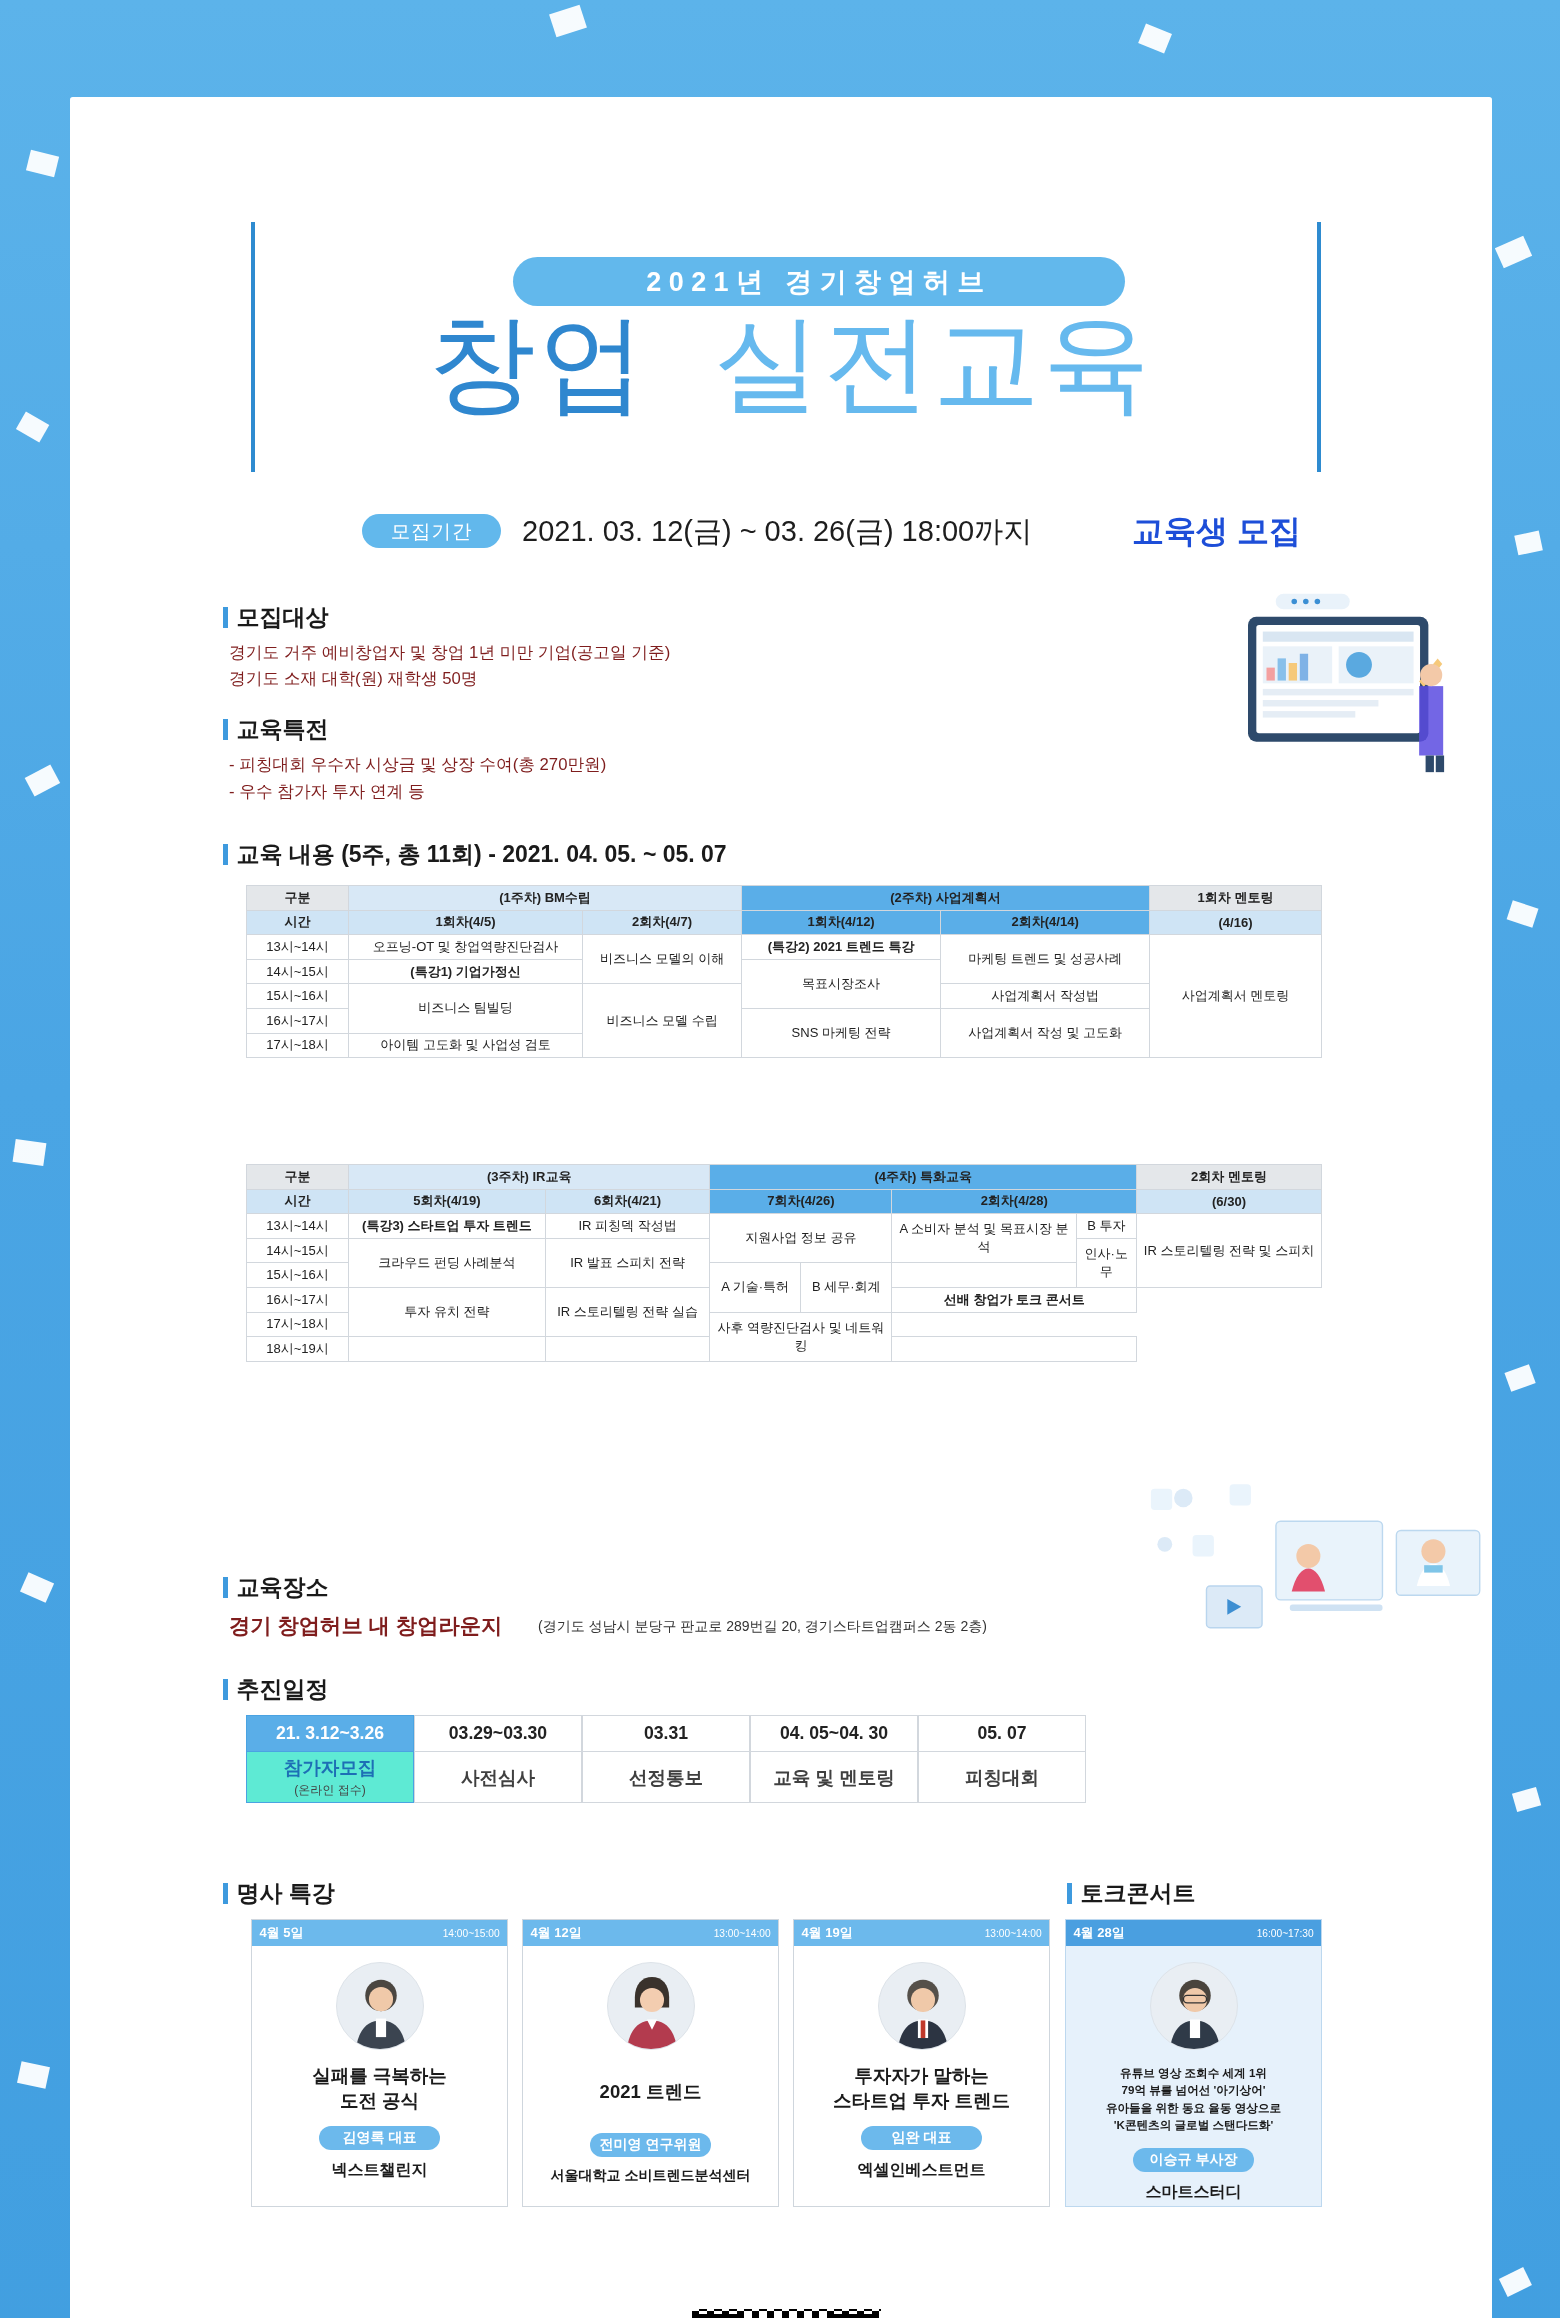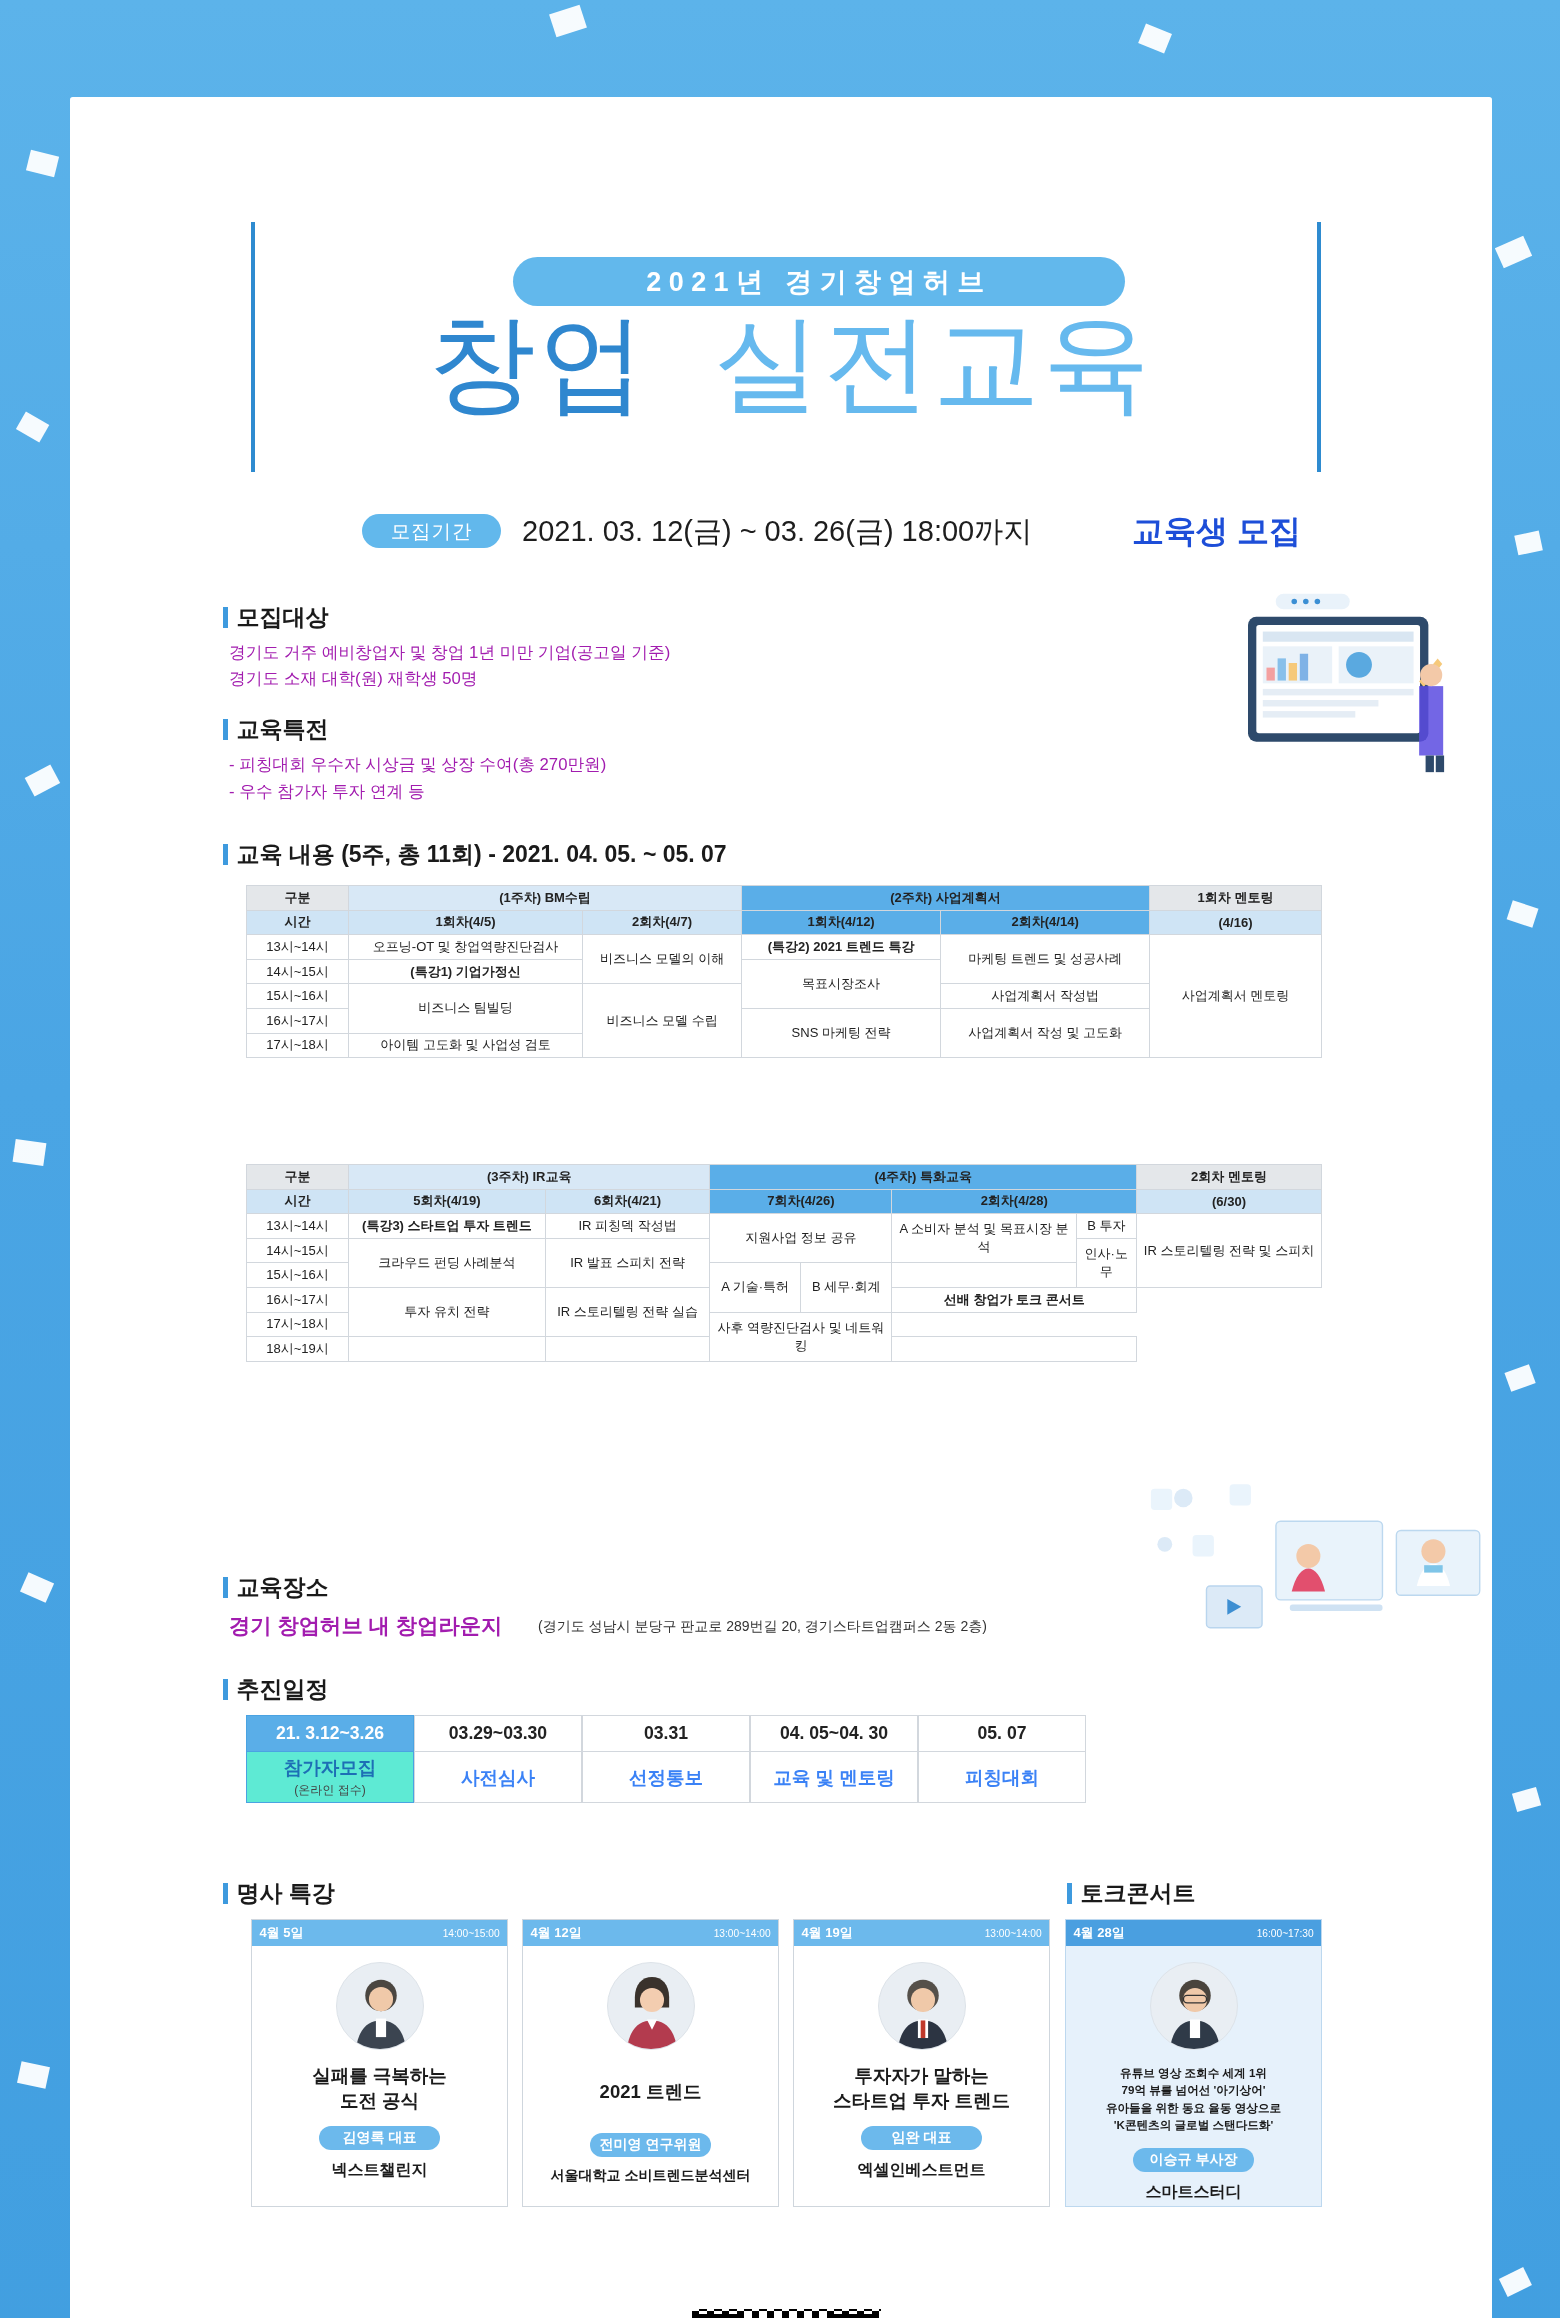--- a/index.html
+++ b/index.html
@@ -79,21 +79,21 @@
 
   
   .sec {
     position: absolute;
     display: flex; align-items: center;
   }
   .sec .bar {
     width: 5.1px; height: 20.4px; background: #3e9ade; margin-right: 8.3px;
   }
   .sec .txt { font-size: 23px; font-weight: 700; color: #1a1a1a; }
-  .body-text { position: absolute; font-size: 16.7px; color: #a21caf; line-height: 1.55; }
+  .body-text { position: absolute; font-size: 16.7px; color: #7f1d1d; line-height: 1.55; }
 
   
   table { border-collapse: collapse; position: absolute; }
   .tbl td, .tbl th {
     border: 0.9px solid #d2d7dd;
     text-align: center;
     font-size: 13px;
     color: #222;
     padding: 2.8px 1.9px;
   }
@@ -110,21 +110,21 @@
   .sched .cell {
     border: 0.9px solid #d2d7dd; width: 168px; height: 88px;
     display: flex; flex-direction: column;
   }
   .sched .cell .top {
     height: 36px; display: flex; align-items: center; justify-content: center;
     font-size: 17.6px; font-weight: 700; color: #222; border-bottom: 0.9px solid #d2d7dd;
   }
   .sched .cell .bot {
     flex: 1; display: flex; flex-direction: column; align-items: center; justify-content: center;
-    font-size: 18.5px; font-weight: 700; color: #3b82f6;
+    font-size: 18.5px; font-weight: 700; color: #404040;
   }
   .sched .cell .sub { font-size: 12px; font-weight: 400; color: #444; margin-top: 2.8px; }
   .sched .cell.hl { border-color: #4aa3e2; }
   .sched .cell.hl .top { background: #5aaee8; color: #fff; border-bottom-color: #4aa3e2; }
   .sched .cell.hl .bot { background: #5eead4; color: #1d6fb5; }
 
   
   .spk {
     position: absolute; width: 257px; height: 288px;
     border: 0.9px solid #cfd6dd; background: #fff;

